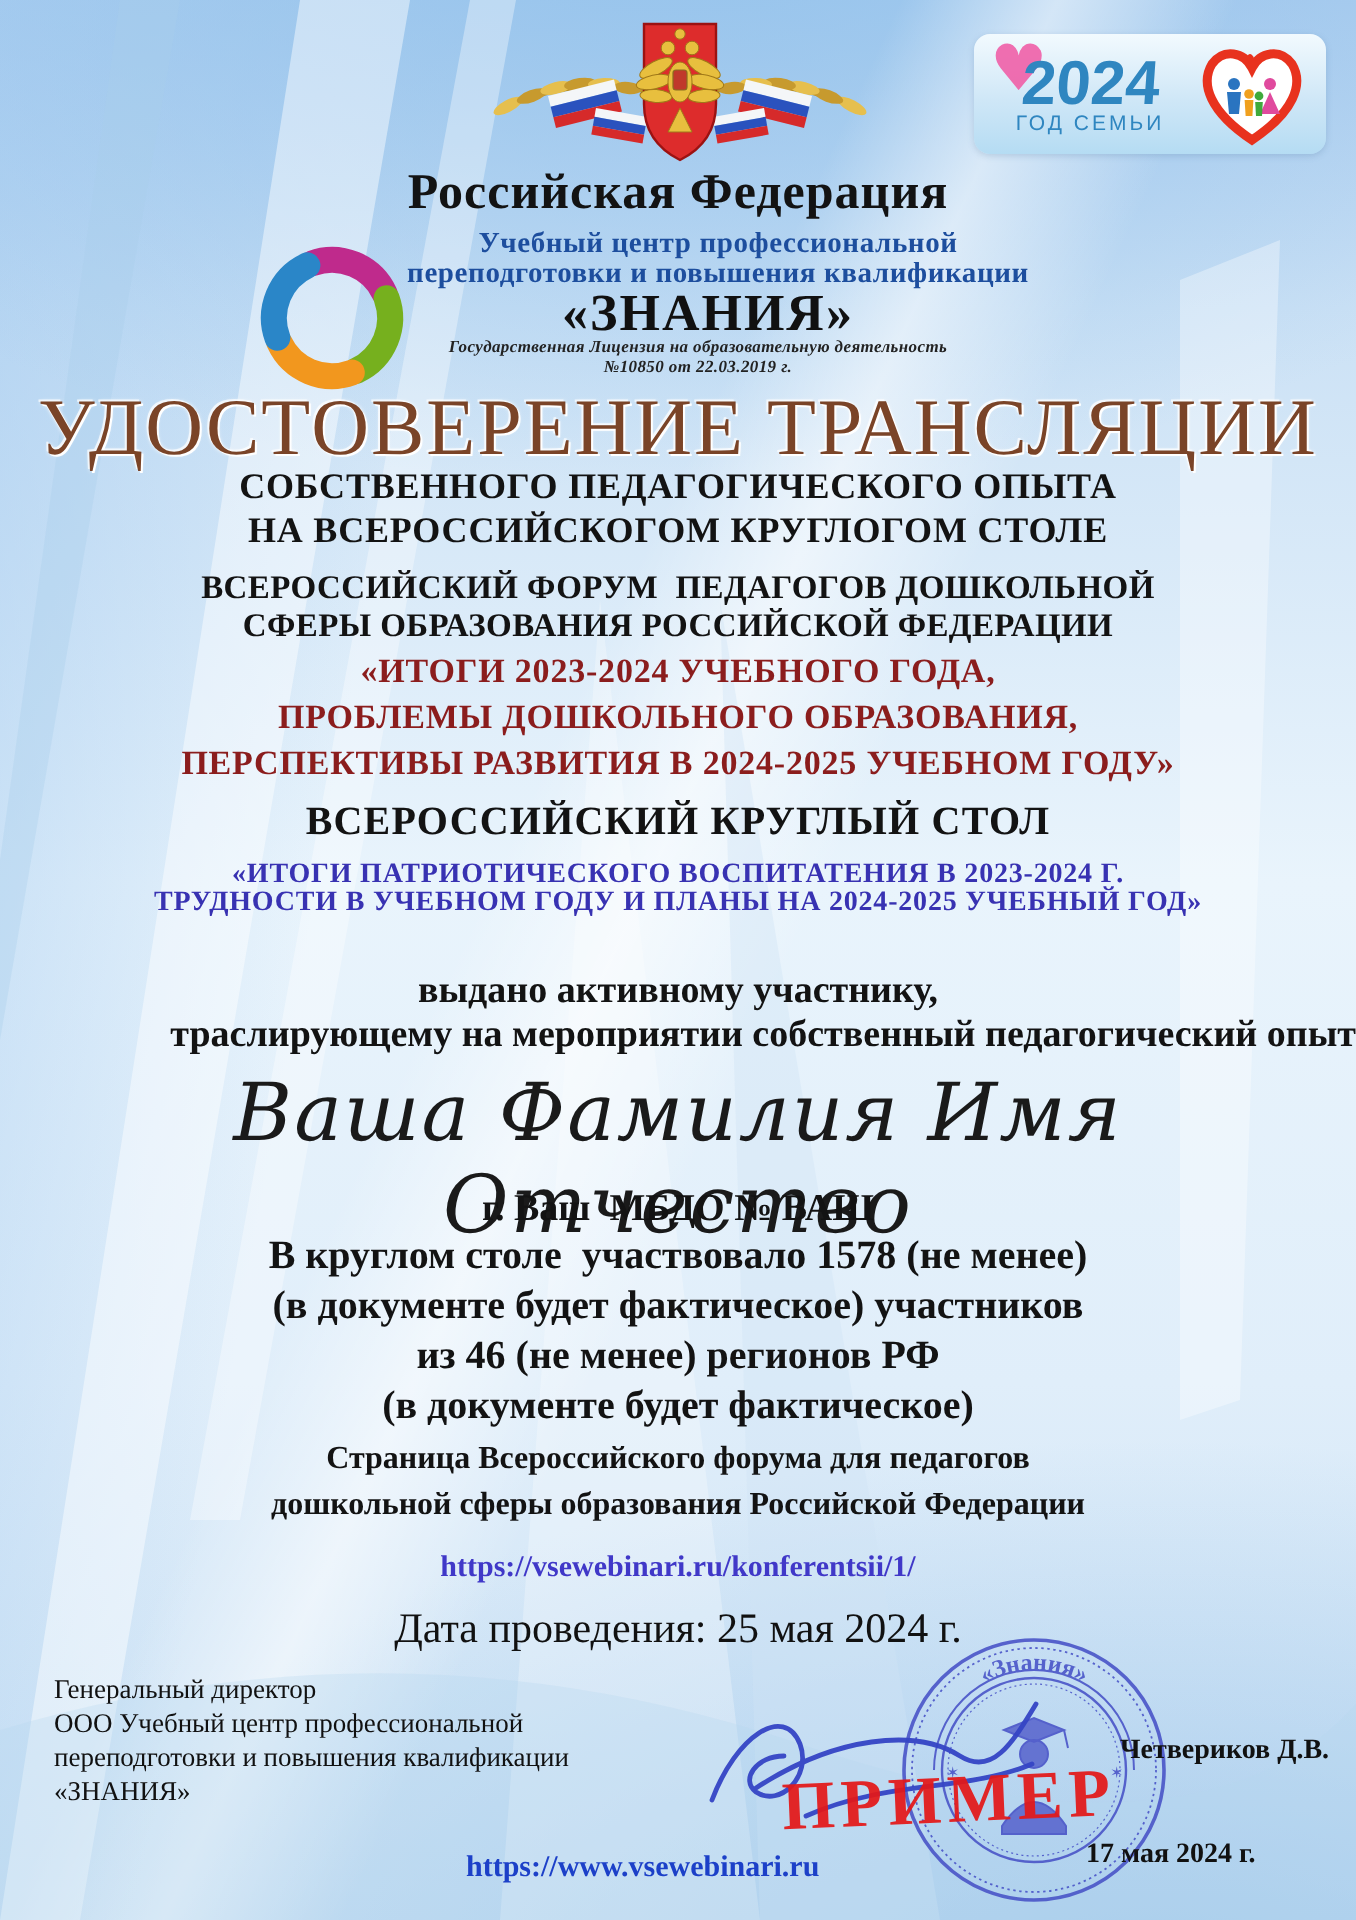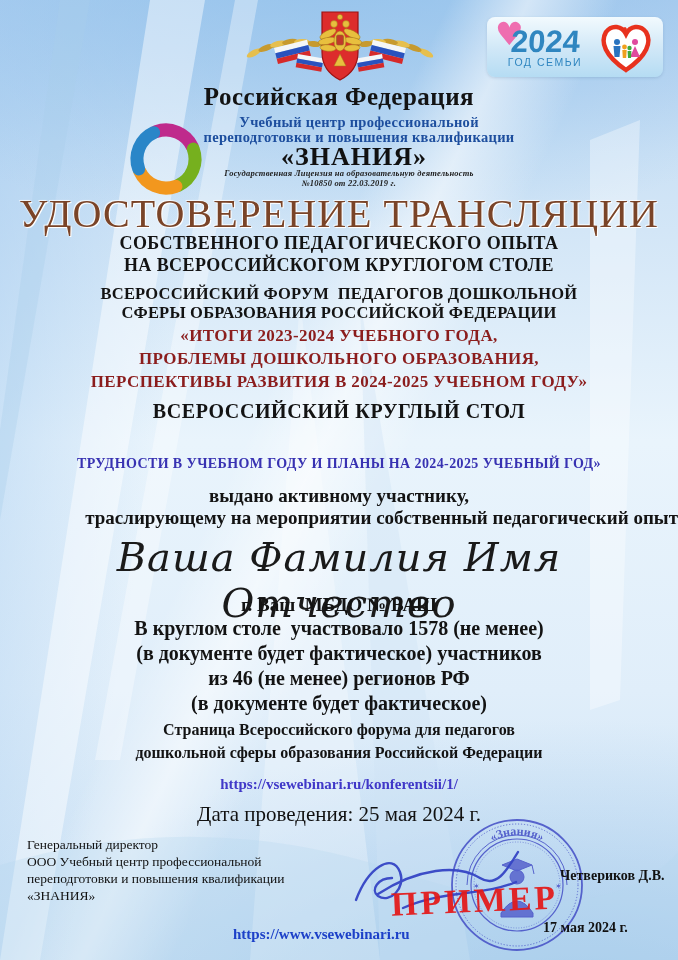--- a/index.html
+++ b/index.html
@@ -165,21 +165,22 @@
   <div class="abs b black subtitle" style="top:255px;">НА ВСЕРОССИЙСКОГОМ КРУГЛОГОМ СТОЛЕ</div>
 
   <div class="abs b black forum" style="top:284px;">ВСЕРОССИЙСКИЙ ФОРУМ  ПЕДАГОГОВ ДОШКОЛЬНОЙ</div>
   <div class="abs b black forum" style="top:303px;">СФЕРЫ ОБРАЗОВАНИЯ РОССИЙСКОЙ ФЕДЕРАЦИИ</div>
 
   <div class="abs b topic-red" style="top:326px;">«ИТОГИ 2023-2024 УЧЕБНОГО ГОДА,</div>
   <div class="abs b topic-red" style="top:349px;">ПРОБЛЕМЫ ДОШКОЛЬНОГО ОБРАЗОВАНИЯ,</div>
   <div class="abs b topic-red" style="top:372px;">ПЕРСПЕКТИВЫ РАЗВИТИЯ В 2024-2025 УЧЕБНОМ ГОДУ»</div>
 
   <div class="abs b black rt-title" style="top:400px;">ВСЕРОССИЙСКИЙ КРУГЛЫЙ СТОЛ</div>
-  <div class="abs b topic-violet" style="top:456px;">ТРУДНОСТИ В УЧЕБНОМ ГОДУ И ПЛАНЫ НА 2024-2025 УЧЕБНЫЙ ГОД»</div>
+  <div class="abs b topic-violet" style="top:430px;">«ИТОГИ ПАТРИОТИЧЕСКОГО ВОСПИТАТЕНИЯ В 2023-2024 Г.</div>
+  <div class="abs b topic-violet" style="top:444px;">ТРУДНОСТИ В УЧЕБНОМ ГОДУ И ПЛАНЫ НА 2024-2025 УЧЕБНЫЙ ГОД»</div>
 
   <div class="abs b black issued" style="top:485px;">выдано активному участнику,</div>
   <div class="abs b black issued" style="top:507px;text-align:right;">траслирующему на мероприятии собственный педагогический опыт</div>
 
   <div class="abs script-name" style="top:534px;">Ваша Фамилия Имя Отчество</div>
 
   <div class="abs b black org-city" style="top:594px;">г. Ваш  МБДО № ВАШ</div>
   <div class="abs b black stats" style="top:617px;">В круглом столе  участвовало 1578 (не менее)</div>
   <div class="abs b black stats" style="top:642px;">(в документе будет фактическое) участников</div>
   <div class="abs b black stats" style="top:667px;">из 46 (не менее) регионов РФ</div>

